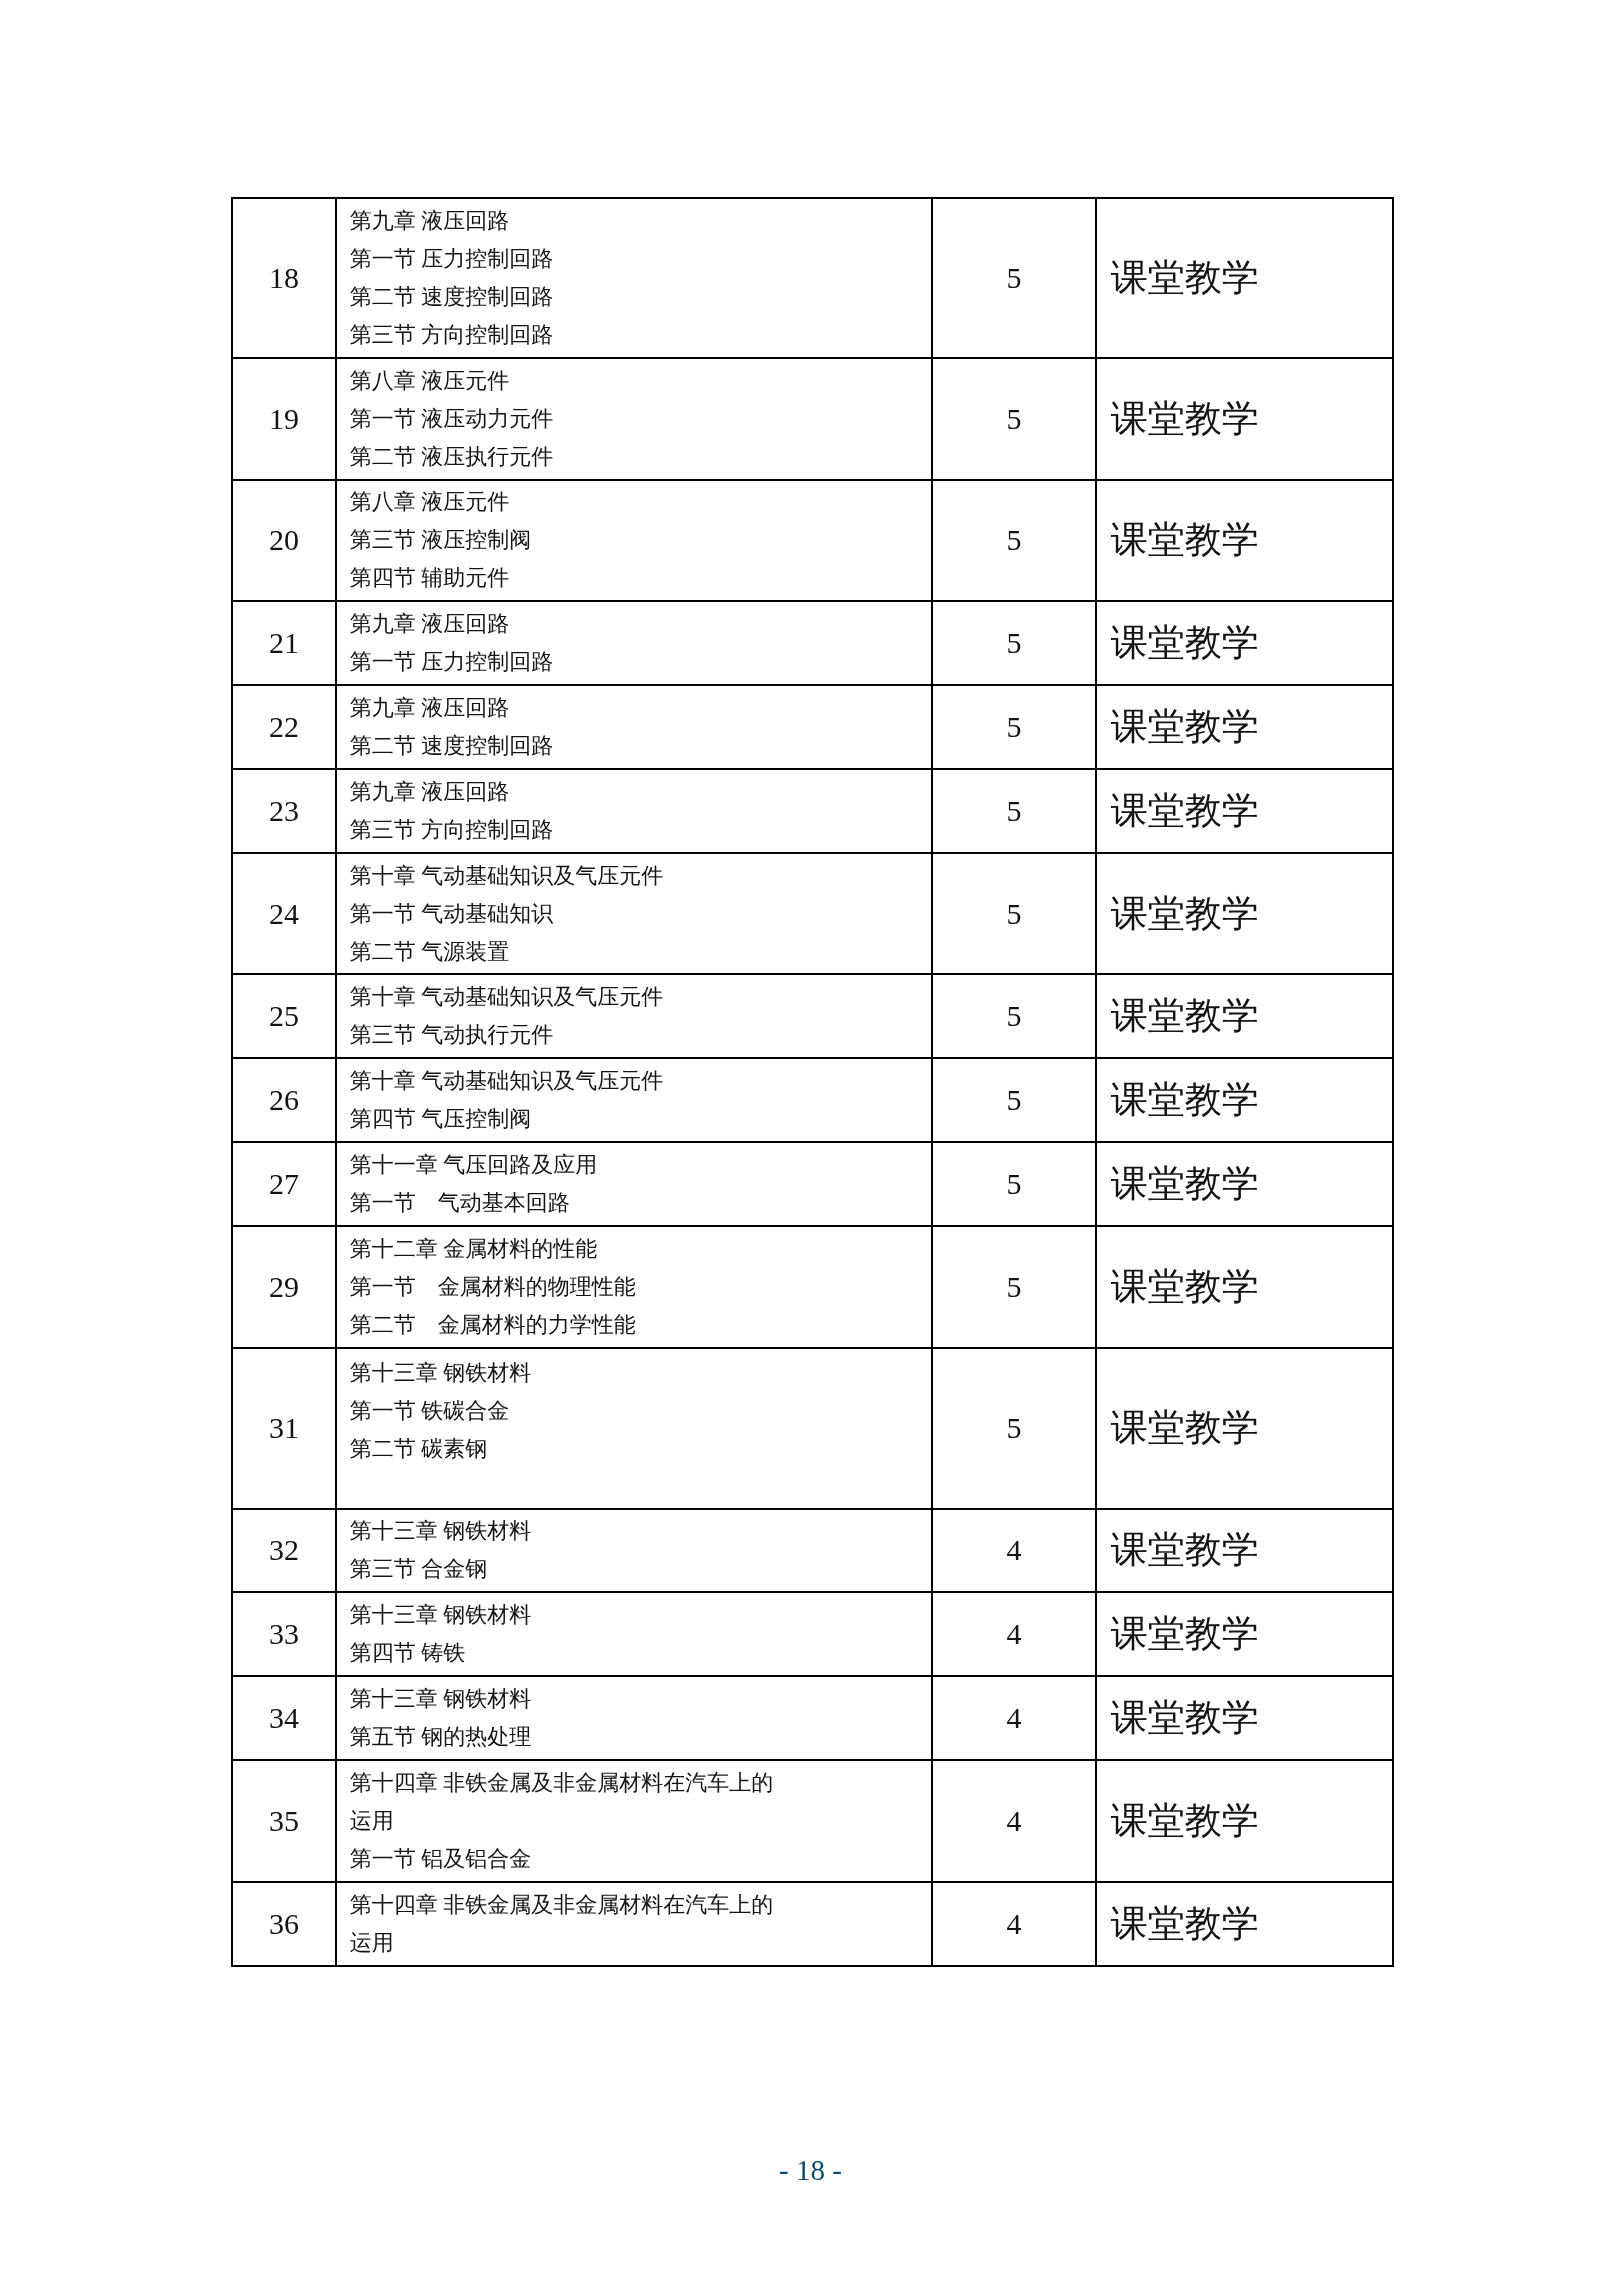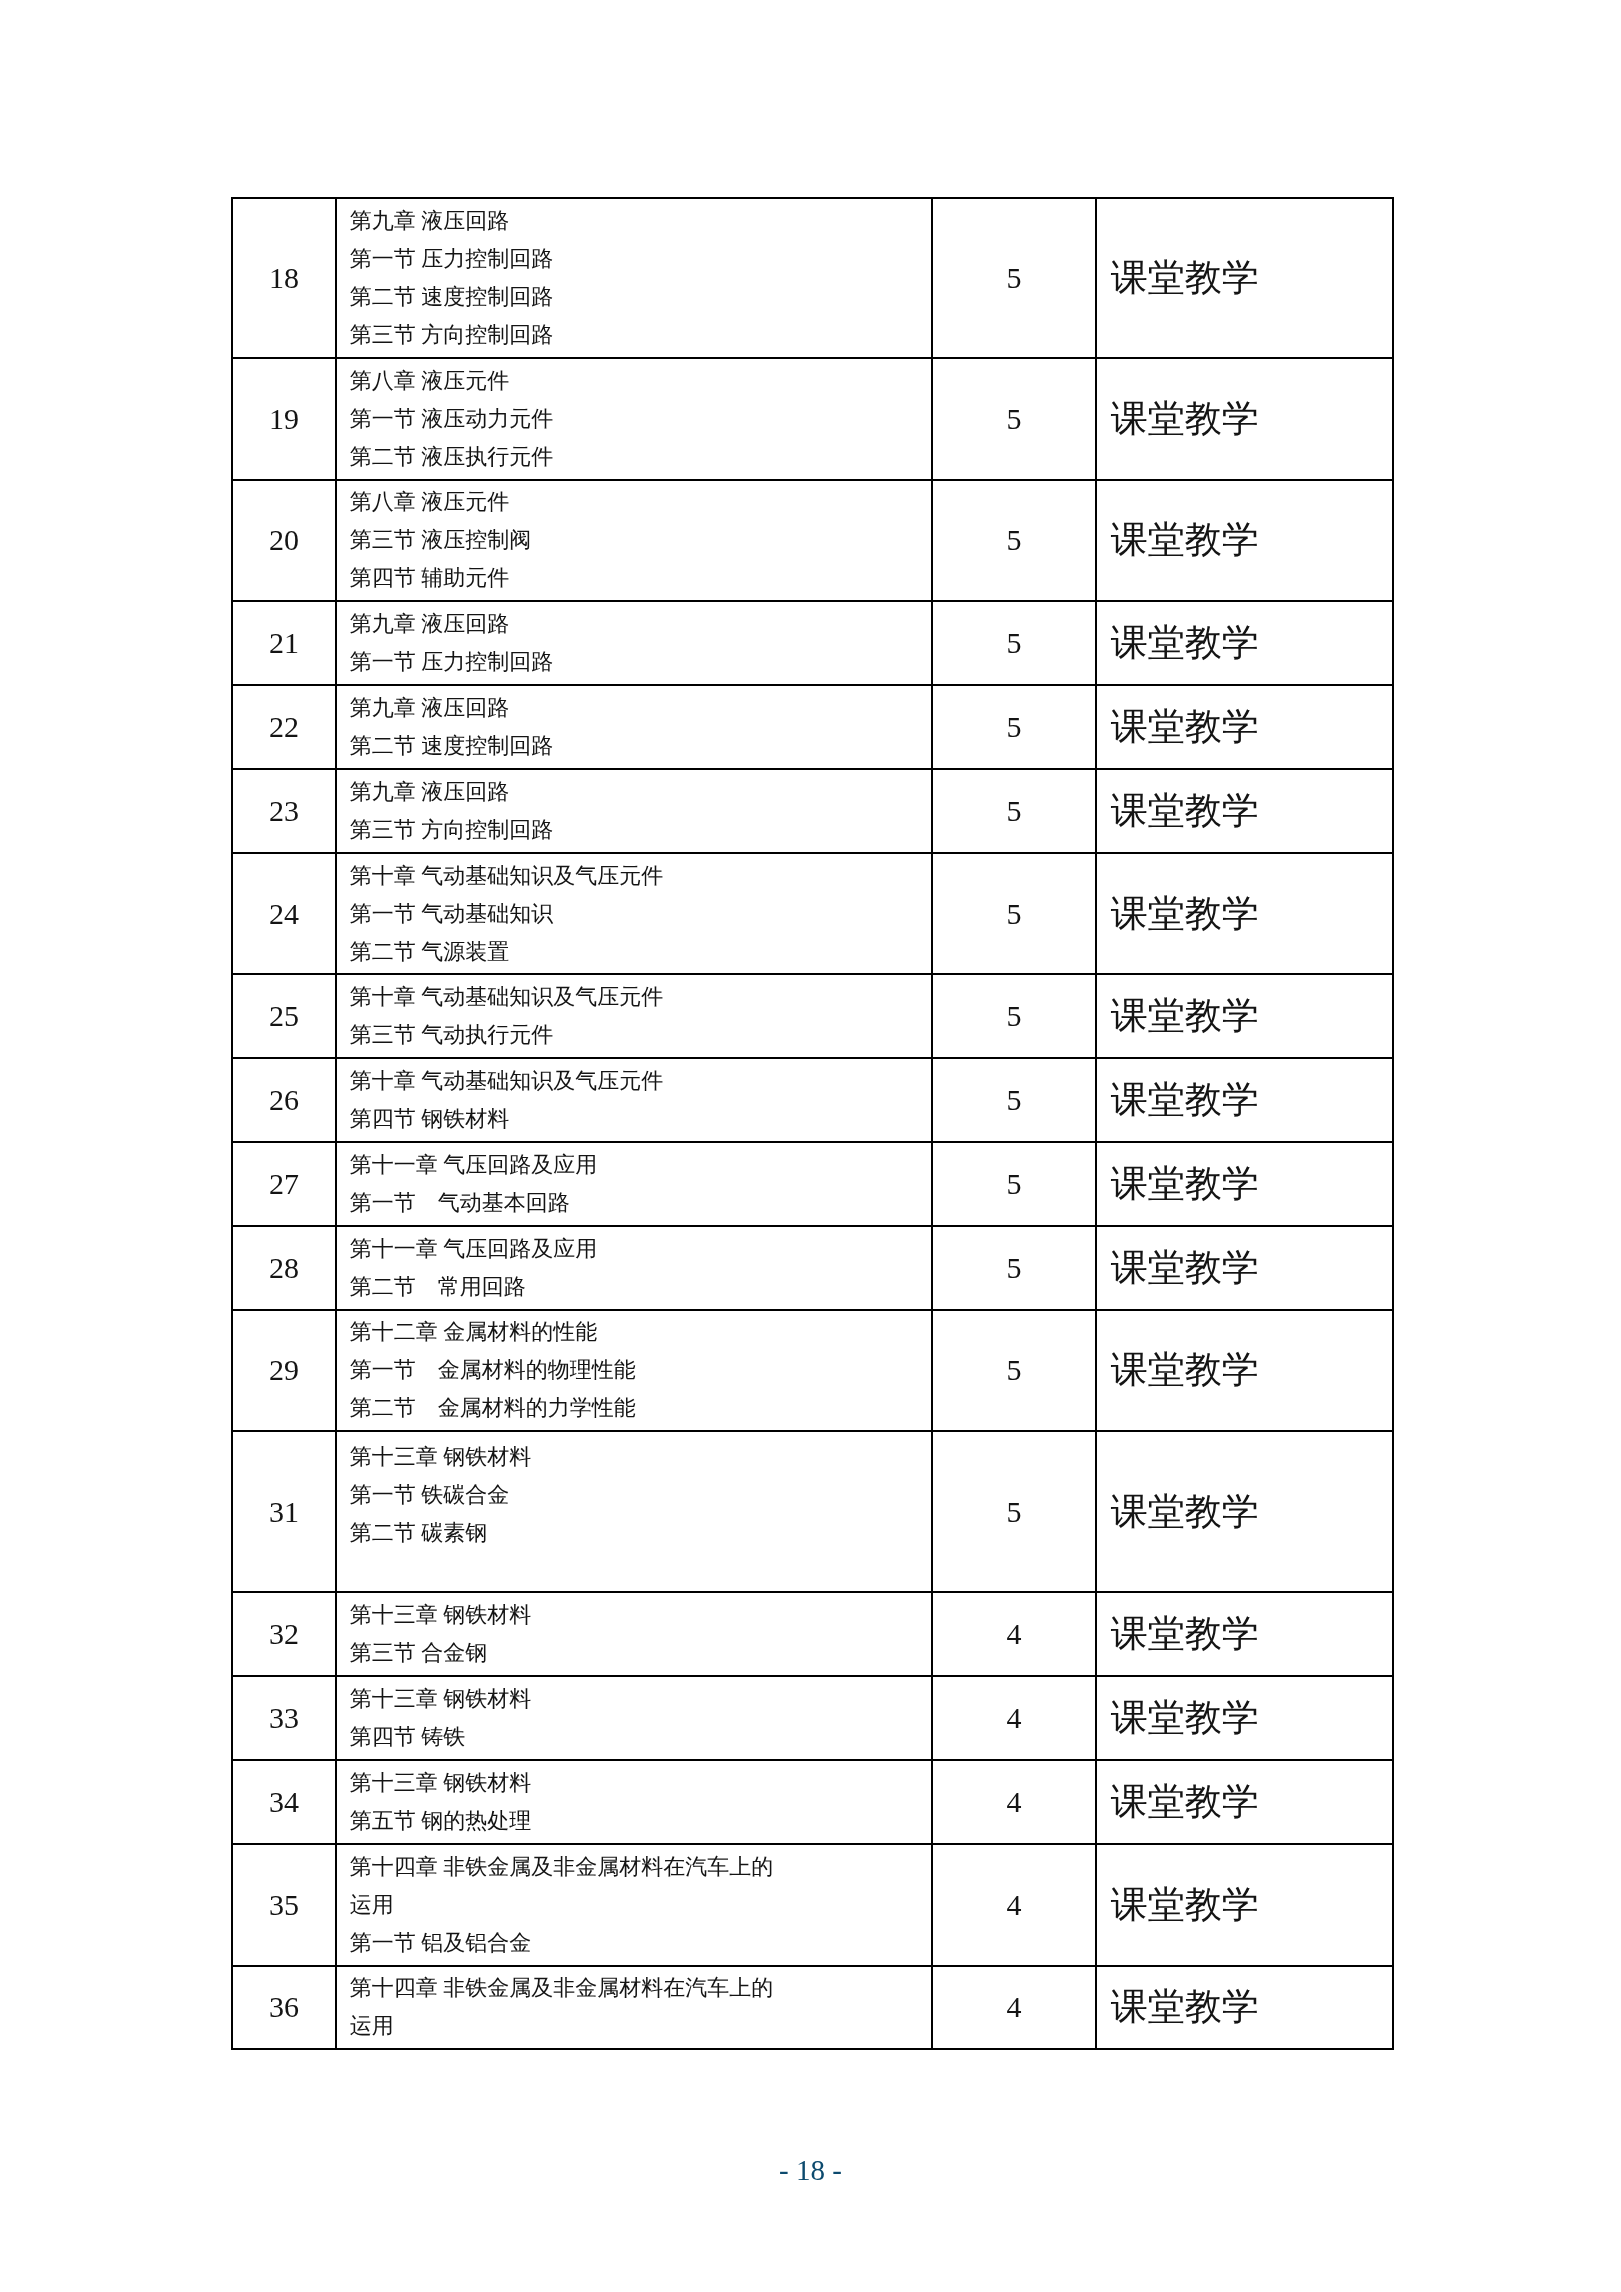--- a/index.html
+++ b/index.html
@@ -158,39 +158,30 @@
             <div class="line">第十章 气动基础知识及气压元件</div>
             <div class="line">第三节 气动执行元件</div>
           </td>
     <td class="c-hours">5</td>
     <td class="c-method">课堂教学</td>
   </tr>
         <tr style="height: 82px;">
     <td class="c-no">26</td>
     <td class="c-content">
             <div class="line">第十章 气动基础知识及气压元件</div>
-            <div class="line">第四节 钢铁材料</div>
+            <div class="line">第四节 气压控制阀</div>
           </td>
     <td class="c-hours">5</td>
     <td class="c-method">课堂教学</td>
   </tr>
         <tr style="height: 82px;">
     <td class="c-no">27</td>
     <td class="c-content">
             <div class="line">第十一章 气压回路及应用</div>
             <div class="line">第一节　气动基本回路</div>
-          </td>
-    <td class="c-hours">5</td>
-    <td class="c-method">课堂教学</td>
-  </tr>
-        <tr style="height: 82px;">
-    <td class="c-no">28</td>
-    <td class="c-content">
-            <div class="line">第十一章 气压回路及应用</div>
-            <div class="line">第二节　常用回路</div>
           </td>
     <td class="c-hours">5</td>
     <td class="c-method">课堂教学</td>
   </tr>
         <tr style="height: 115px;">
     <td class="c-no">29</td>
     <td class="c-content">
             <div class="line">第十二章 金属材料的性能</div>
             <div class="line">第一节　金属材料的物理性能</div>
             <div class="line">第二节　金属材料的力学性能</div>

